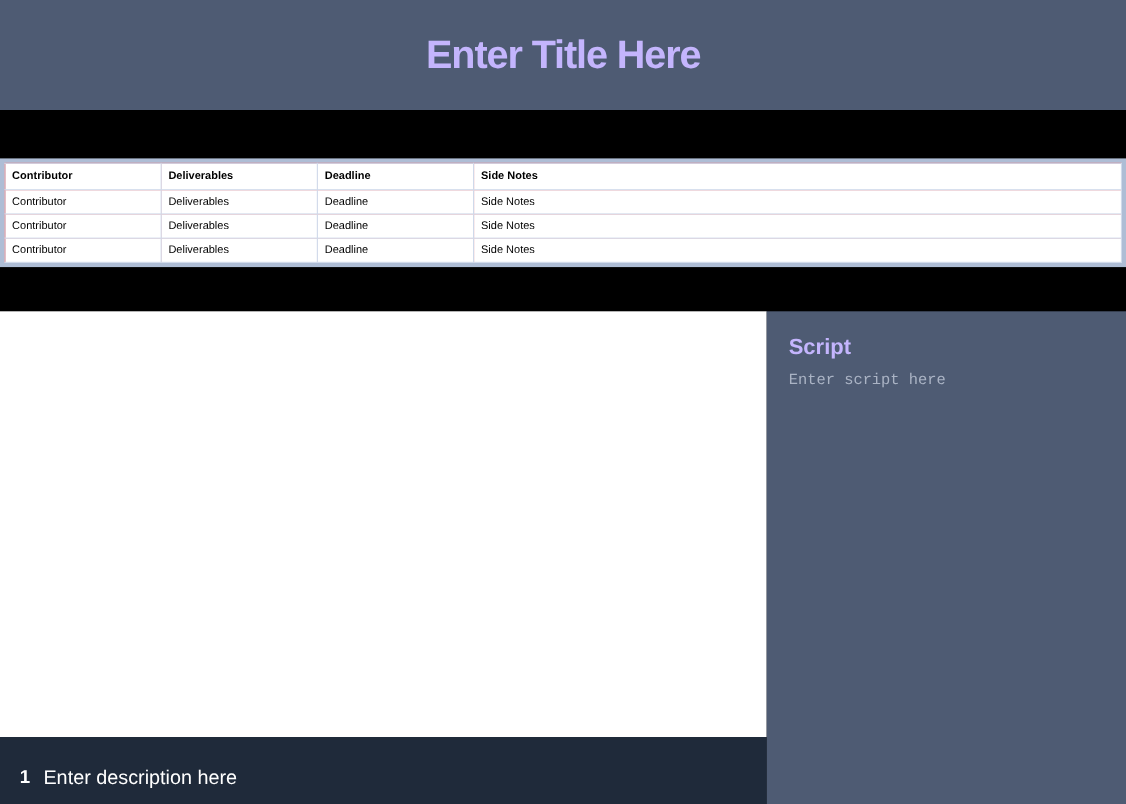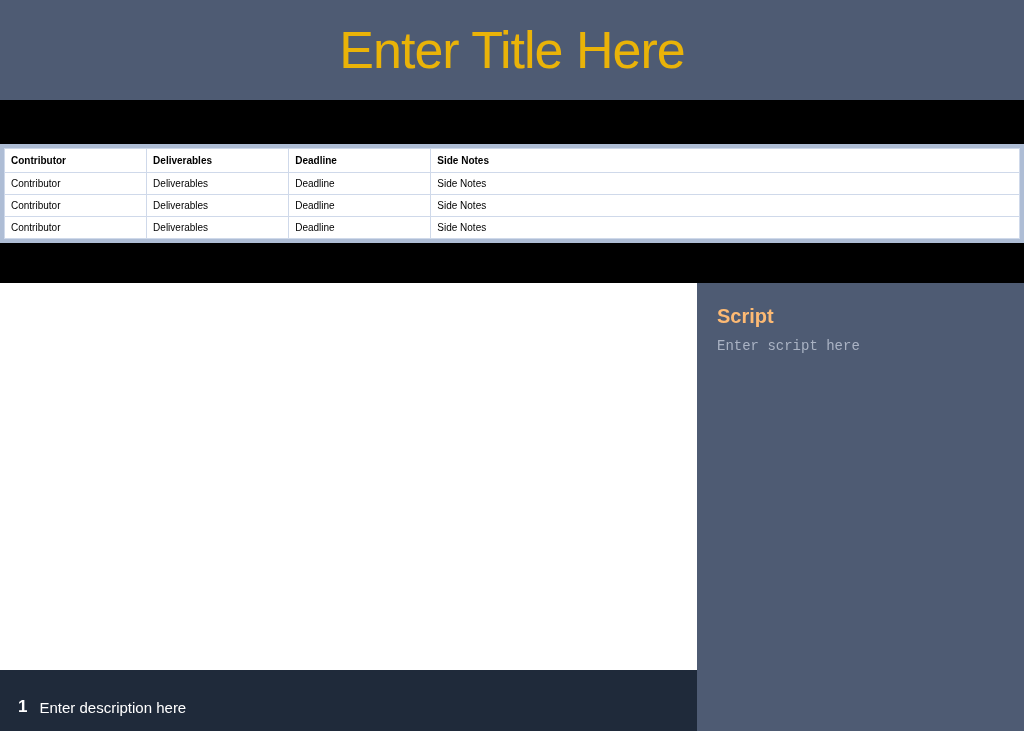--- a/index.html
+++ b/index.html
@@ -3,21 +3,21 @@
 <meta charset="utf-8">
 <style>
   * { box-sizing: border-box; margin: 0; padding: 0; }
   html, body { width: 1024px; height: 731px; overflow: hidden; font-family: -apple-system, BlinkMacSystemFont, "Segoe UI", Helvetica, Arial, sans-serif; background: #000; }
   .page { width: 1024px; height: 731px; position: relative; background: #000; }
 
   .title-band {
     width: 100%; height: 100px; background: #4e5b73;
     display: flex; align-items: center; justify-content: center;
   }
-  .title-text { color: #eab308; font-weight: 400; font-size: 52px; letter-spacing: -1px; }
+  .title-text { color: #c4b5fd; font-weight: 700; font-size: 36px; letter-spacing: -1px; }
 
   .black-gap-1 { width: 100%; height: 44px; background: #000; }
 
   .table-wrap { width: 100%; background: #aebdd5; padding: 4px; }
   table { width: 100%; border-collapse: collapse; background: #ef4444; }
   th, td {
     border: 1px solid #cfd9ea; text-align: left; font-size: 10px;
     padding: 5px 6px; background: #fff; color: #000;
   }
   th { font-weight: 700; padding: 6px 6px; }
@@ -29,27 +29,27 @@
   .black-gap-2 { width: 100%; height: 40px; background: #000; }
 
   .lower { width: 100%; height: 461px; display: flex; }
   .left-col { width: 697px; height: 461px; display: flex; flex-direction: column; }
   .canvas { flex: 1; background: #fff; }
   .desc-bar {
     height: 74px; background: #1f2a3a; color: #fff;
     display: flex; align-items: center; padding: 0 18px; gap: 12px;
   }
   .desc-num { font-weight: 700; font-size: 17px; }
-  .desc-text { font-size: 15px; color: #fff; }
+  .desc-text { font-size: 18px; color: #fff; }
 
   .right-col {
     width: 327px; height: 461px; background: #4e5b73;
     padding: 22px 20px; color: #fff;
   }
-  .script-title { font-weight: 800; font-size: 20px; color: #fdba74; margin-bottom: 10px; }
+  .script-title { font-weight: 800; font-size: 20px; color: #c4b5fd; margin-bottom: 10px; }
   .script-body {
     font-family: Liberation Mono, monospace;
     color: #aab3c4; font-size: 14px;
   }
 </style>
 </head>
 <body>
 
 <div class="page">
 

